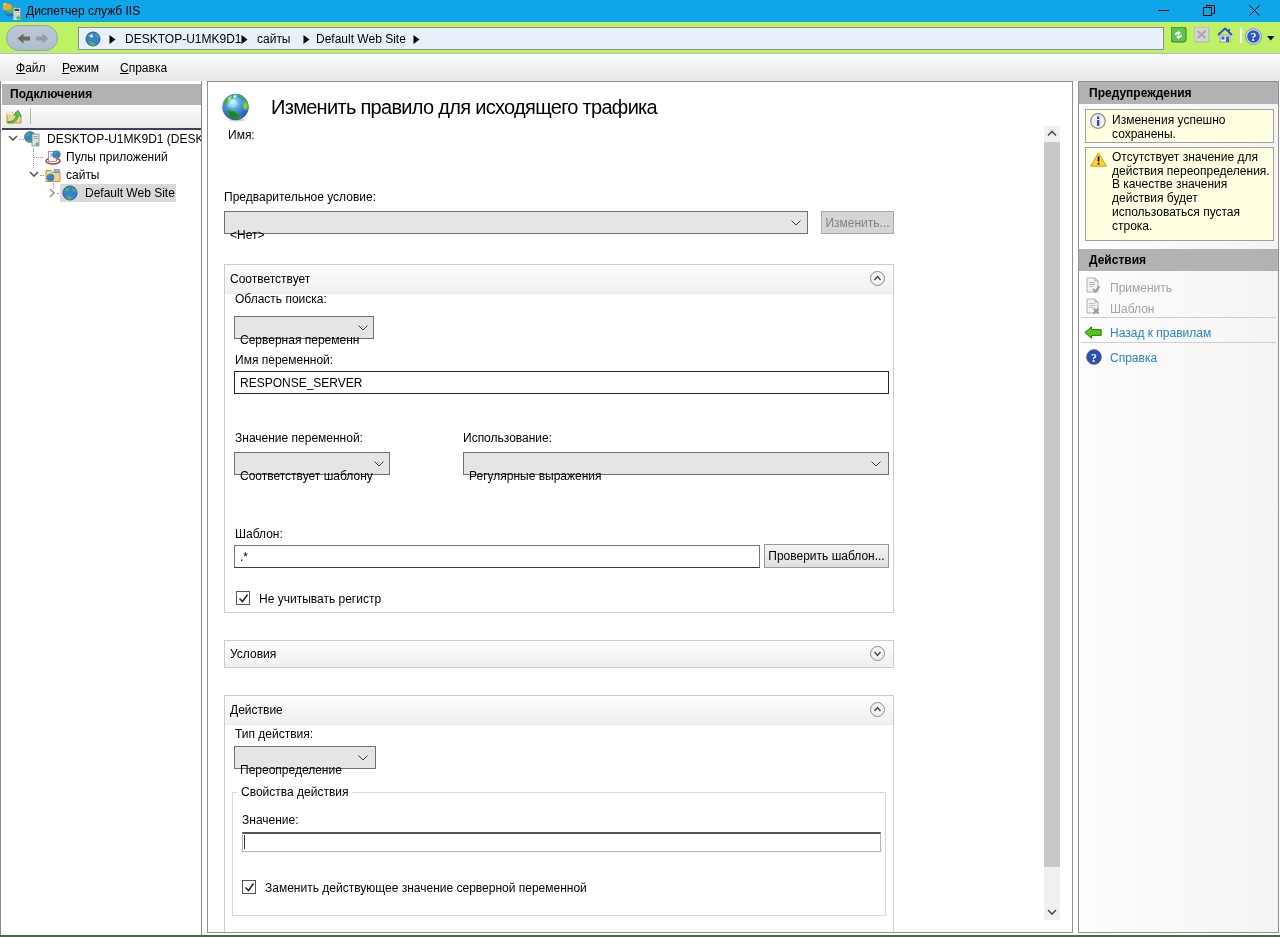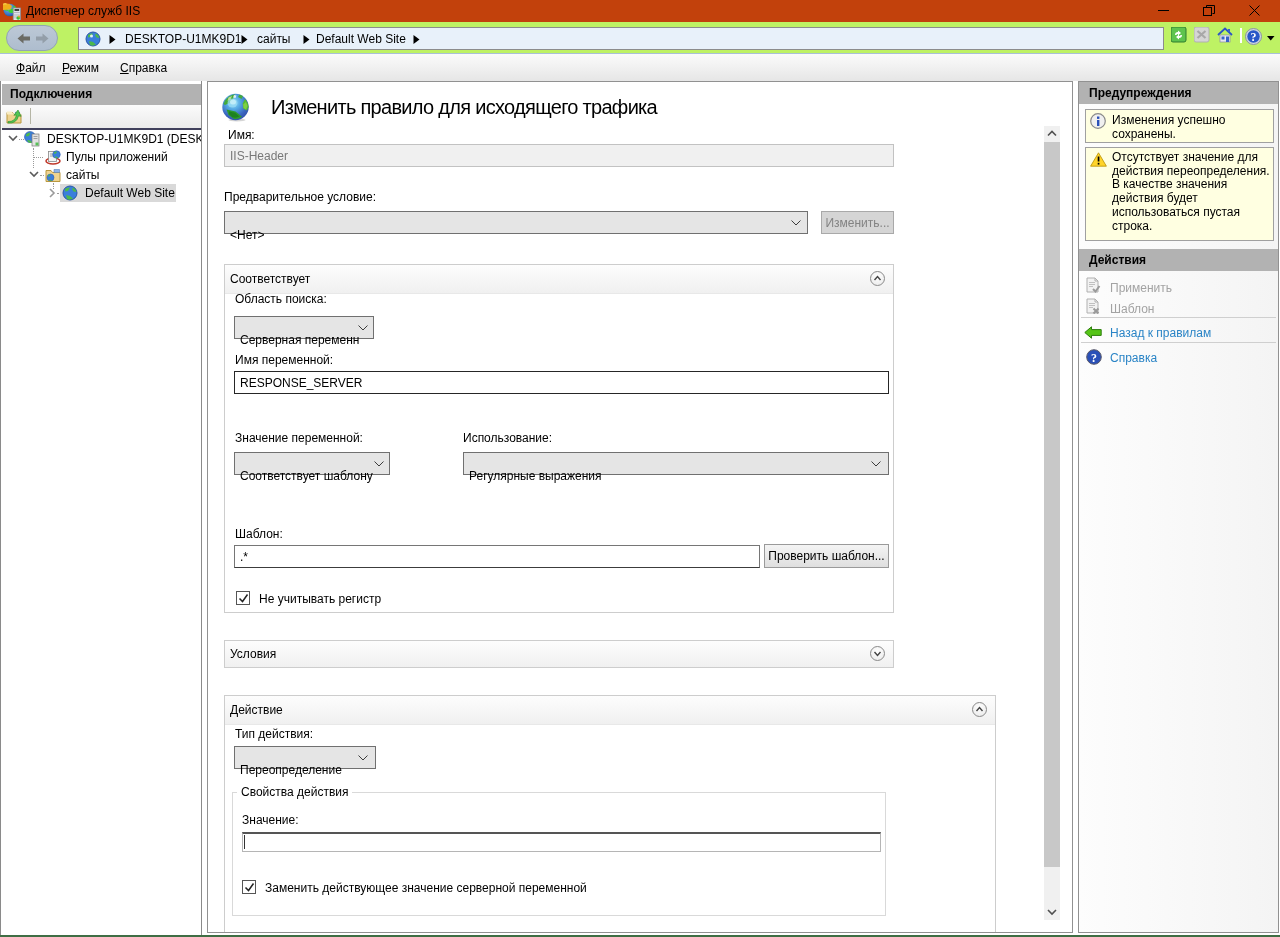--- a/index.html
+++ b/index.html
@@ -1,21 +1,21 @@
 <!DOCTYPE html>
 <html><head>
 <meta charset="utf-8">
 <style>
 * { margin:0; padding:0; box-sizing:border-box; }
 html,body { width:1280px; height:937px; overflow:hidden; }
 body { font-family:"Liberation Sans", sans-serif; font-size:12px; color:#000; background:#fff; position:relative; }
 .abs { position:absolute; }
 
 
-#titlebar { left:0; top:0; width:1280px; height:22px; background:#c2410c; }
+#titlebar { left:0; top:0; width:1280px; height:22px; background:#0ea5e9; }
 #title-text { left:26px; top:4px; font-size:12px; }
 .wbtn { top:0; height:22px; width:45px; text-align:center; }
 
 
 #addrbar { left:0; top:22px; width:1280px; height:32px; background:#bef264; border-bottom:1px solid #a9c0d8; }
 #capsule { left:6px; top:3px; width:52px; height:26px; background:linear-gradient(#bcc8d6,#aebdce); border-radius:13px; border:1px solid #93a3b5; }
 #crumbbox { left:78px; top:5px; width:1086px; height:23px; background:#e8f1fa; border:1px solid #8c8c8c; }
 
 #menubar { left:0; top:54px; width:1280px; height:27px; background:linear-gradient(#fbfbfb,#e6e6e6); }
 .menuitem { top:7px; }
@@ -244,21 +244,20 @@
     <path d="M24.5 6.5 q2.8 3.2 3.2 7.5 l-2 3.5 -3.5 -2 -0.5 -5 2 -4 z" fill="#55bb33"></path>
     <path d="M25 9 l1.5 4 -1.5 3.5 -2.5 -1.5 -0.3 -3.5 z" fill="#7ed043"></path>
     <path d="M5.5 16.5 l9 2 6.5 5.2 q-3.5 2.8 -8 2.4 l-5.5 -4 z" fill="#2c9a2c"></path>
     <path d="M8 18.5 l6 1.2 4.5 3.8 q-3.5 1.8 -7 0.8 l-3.5 -3 z" fill="#1e8220"></path>
     <ellipse cx="11.5" cy="10" rx="5" ry="4.5" fill="#9adef5" opacity="0.75"></ellipse>
     <ellipse cx="12" cy="9" rx="3" ry="2.5" fill="#c5eefa" opacity="0.9"></ellipse>
     <path d="M13 2 l2.5 0.5 -1 2.5 -2.5 -0.5 z" fill="#eef6fc" opacity="0.9"></path>
   </svg>
   <div class="abs" style="left:63px;top:14px;font-size:20px;letter-spacing:-0.7px">Изменить правило для исходящего трафика</div>
   <div class="abs" style="left:20px;top:46px">Имя:</div>
-  <div class="abs tb" style="left:16px;top:62px;width:670px;height:23px;padding-top:4px">IIS-Header</div>
   <div class="abs" style="left:16px;top:108px">Предварительное условие:</div>
   <div class="abs sel" style="left:16px;top:129px;width:584px;height:23px">&lt;Нет&gt;<svg class="abs" style="right:6px;top:8px" width="10" height="6">
         <path d="M0.5 0.5 l4.5 4.5 4.5 -4.5" fill="none" stroke="#3c3c3c"></path>
       </svg></div>
   <div class="abs" style="left:613px;top:129px;width:73px;height:23px;background:#d5d5d5;border:1px solid #a9a9a9;color:#838383;text-align:center;padding-top:4px">Изменить...</div>
 
   <div class="section" style="left:16px;top:182px;width:670px;height:349px">
     <div class="sechead">Соответствует</div>
     <div class="circbtn"><svg width="13" height="13">
           <path d="M3.5 8 l3 -3.5 3 3.5" fill="none" stroke="#444" stroke-width="1.4"></path>
@@ -286,21 +285,21 @@
     <div class="abs" style="left:34px;top:327px">Не учитывать регистр</div>
   </div>
 
   <div class="section" style="left:16px;top:558px;width:670px;height:28px">
     <div class="sechead" style="height:26px;line-height:26px;border-bottom:none;padding-left:5px">Условия</div>
     <div class="circbtn" style="top:5px"><svg width="13" height="13">
           <path d="M3.5 5 l3 3.5 3 -3.5" fill="none" stroke="#444" stroke-width="1.4"></path>
         </svg></div>
   </div>
 
-  <div class="section" style="left:16px;top:613px;width:772px;height:237px;border-bottom:none">
+  <div class="section" style="left:16px;top:613px;width:670px;height:237px;border-bottom:none">
     <div class="sechead">Действие</div>
     <div class="circbtn"><svg width="13" height="13">
           <path d="M3.5 8 l3 -3.5 3 3.5" fill="none" stroke="#444" stroke-width="1.4"></path>
         </svg></div>
     <div class="abs" style="left:10px;top:31px">Тип действия:</div>
     <div class="abs sel" style="left:9px;top:50px;width:142px;height:23px">Переопределение<svg class="abs" style="right:7px;top:8px" width="10" height="6">
           <path d="M0.5 0.5 l4.5 4.5 4.5 -4.5" fill="none" stroke="#3c3c3c"></path>
         </svg></div>
     <div class="abs" style="left:7px;top:96px;width:654px;height:124px;border:1px solid #d9d9d9"></div>
     <div class="abs" style="left:12px;top:89px;background:#fff;padding:0 4px">Свойства действия</div>

